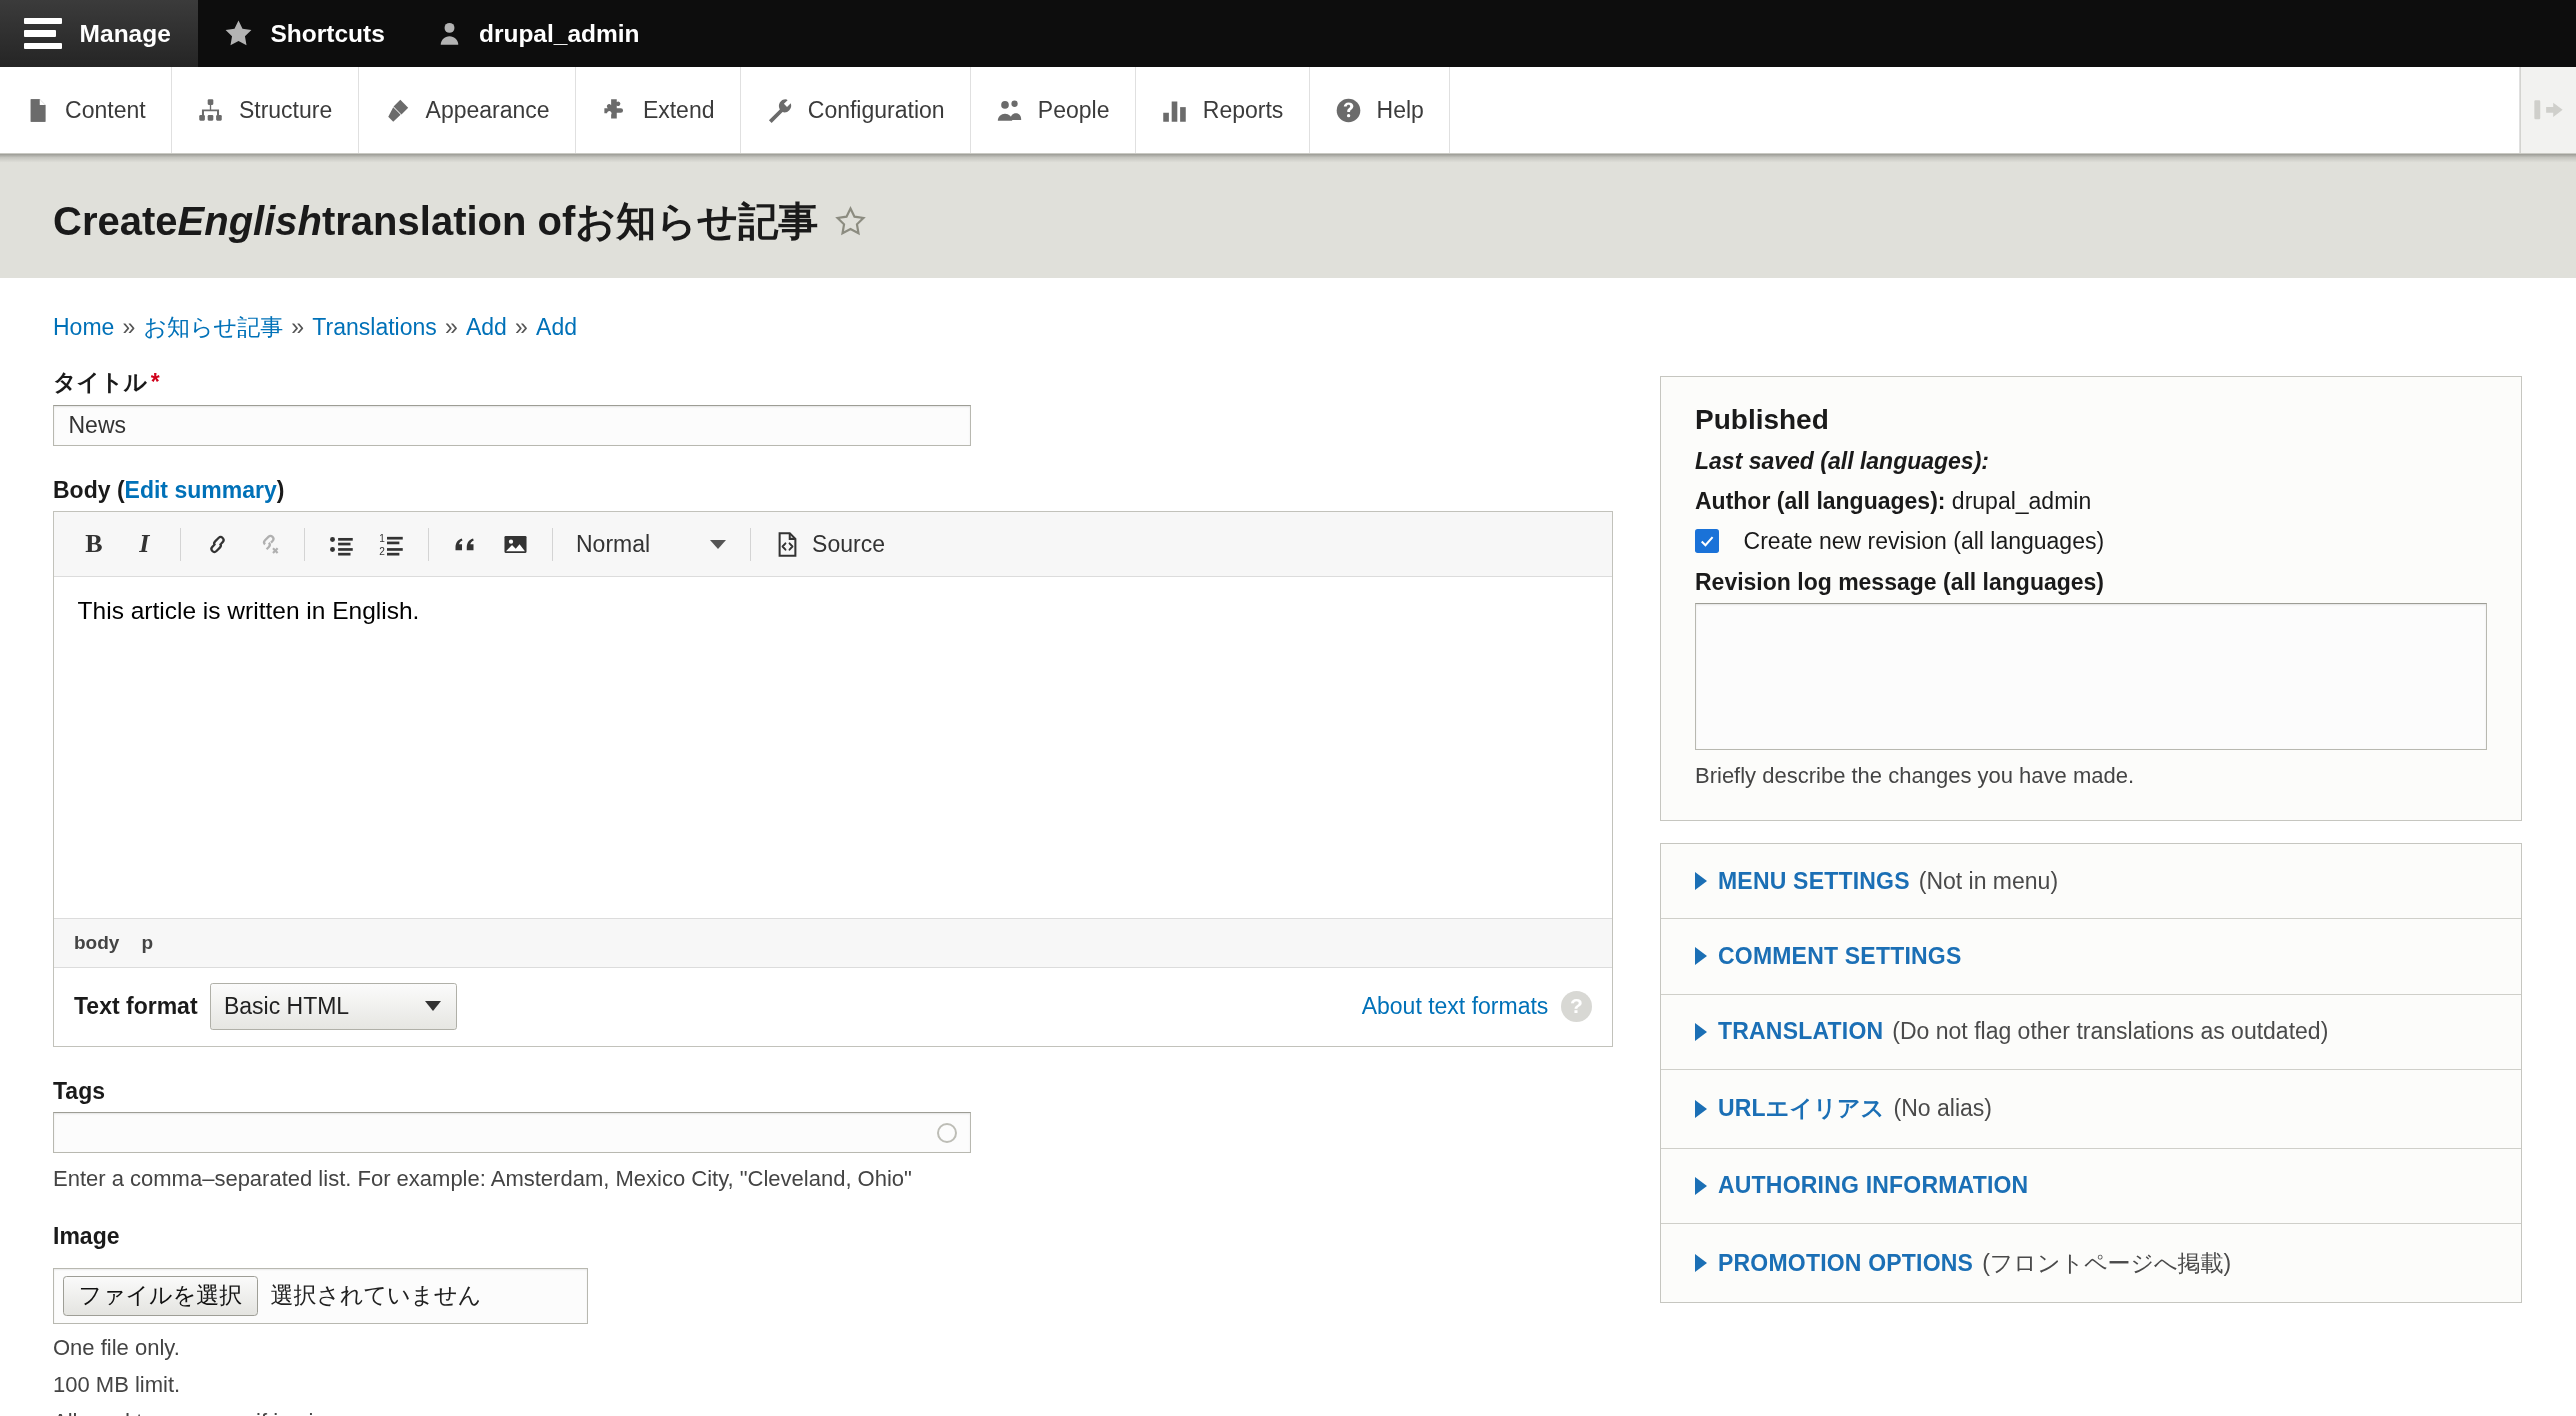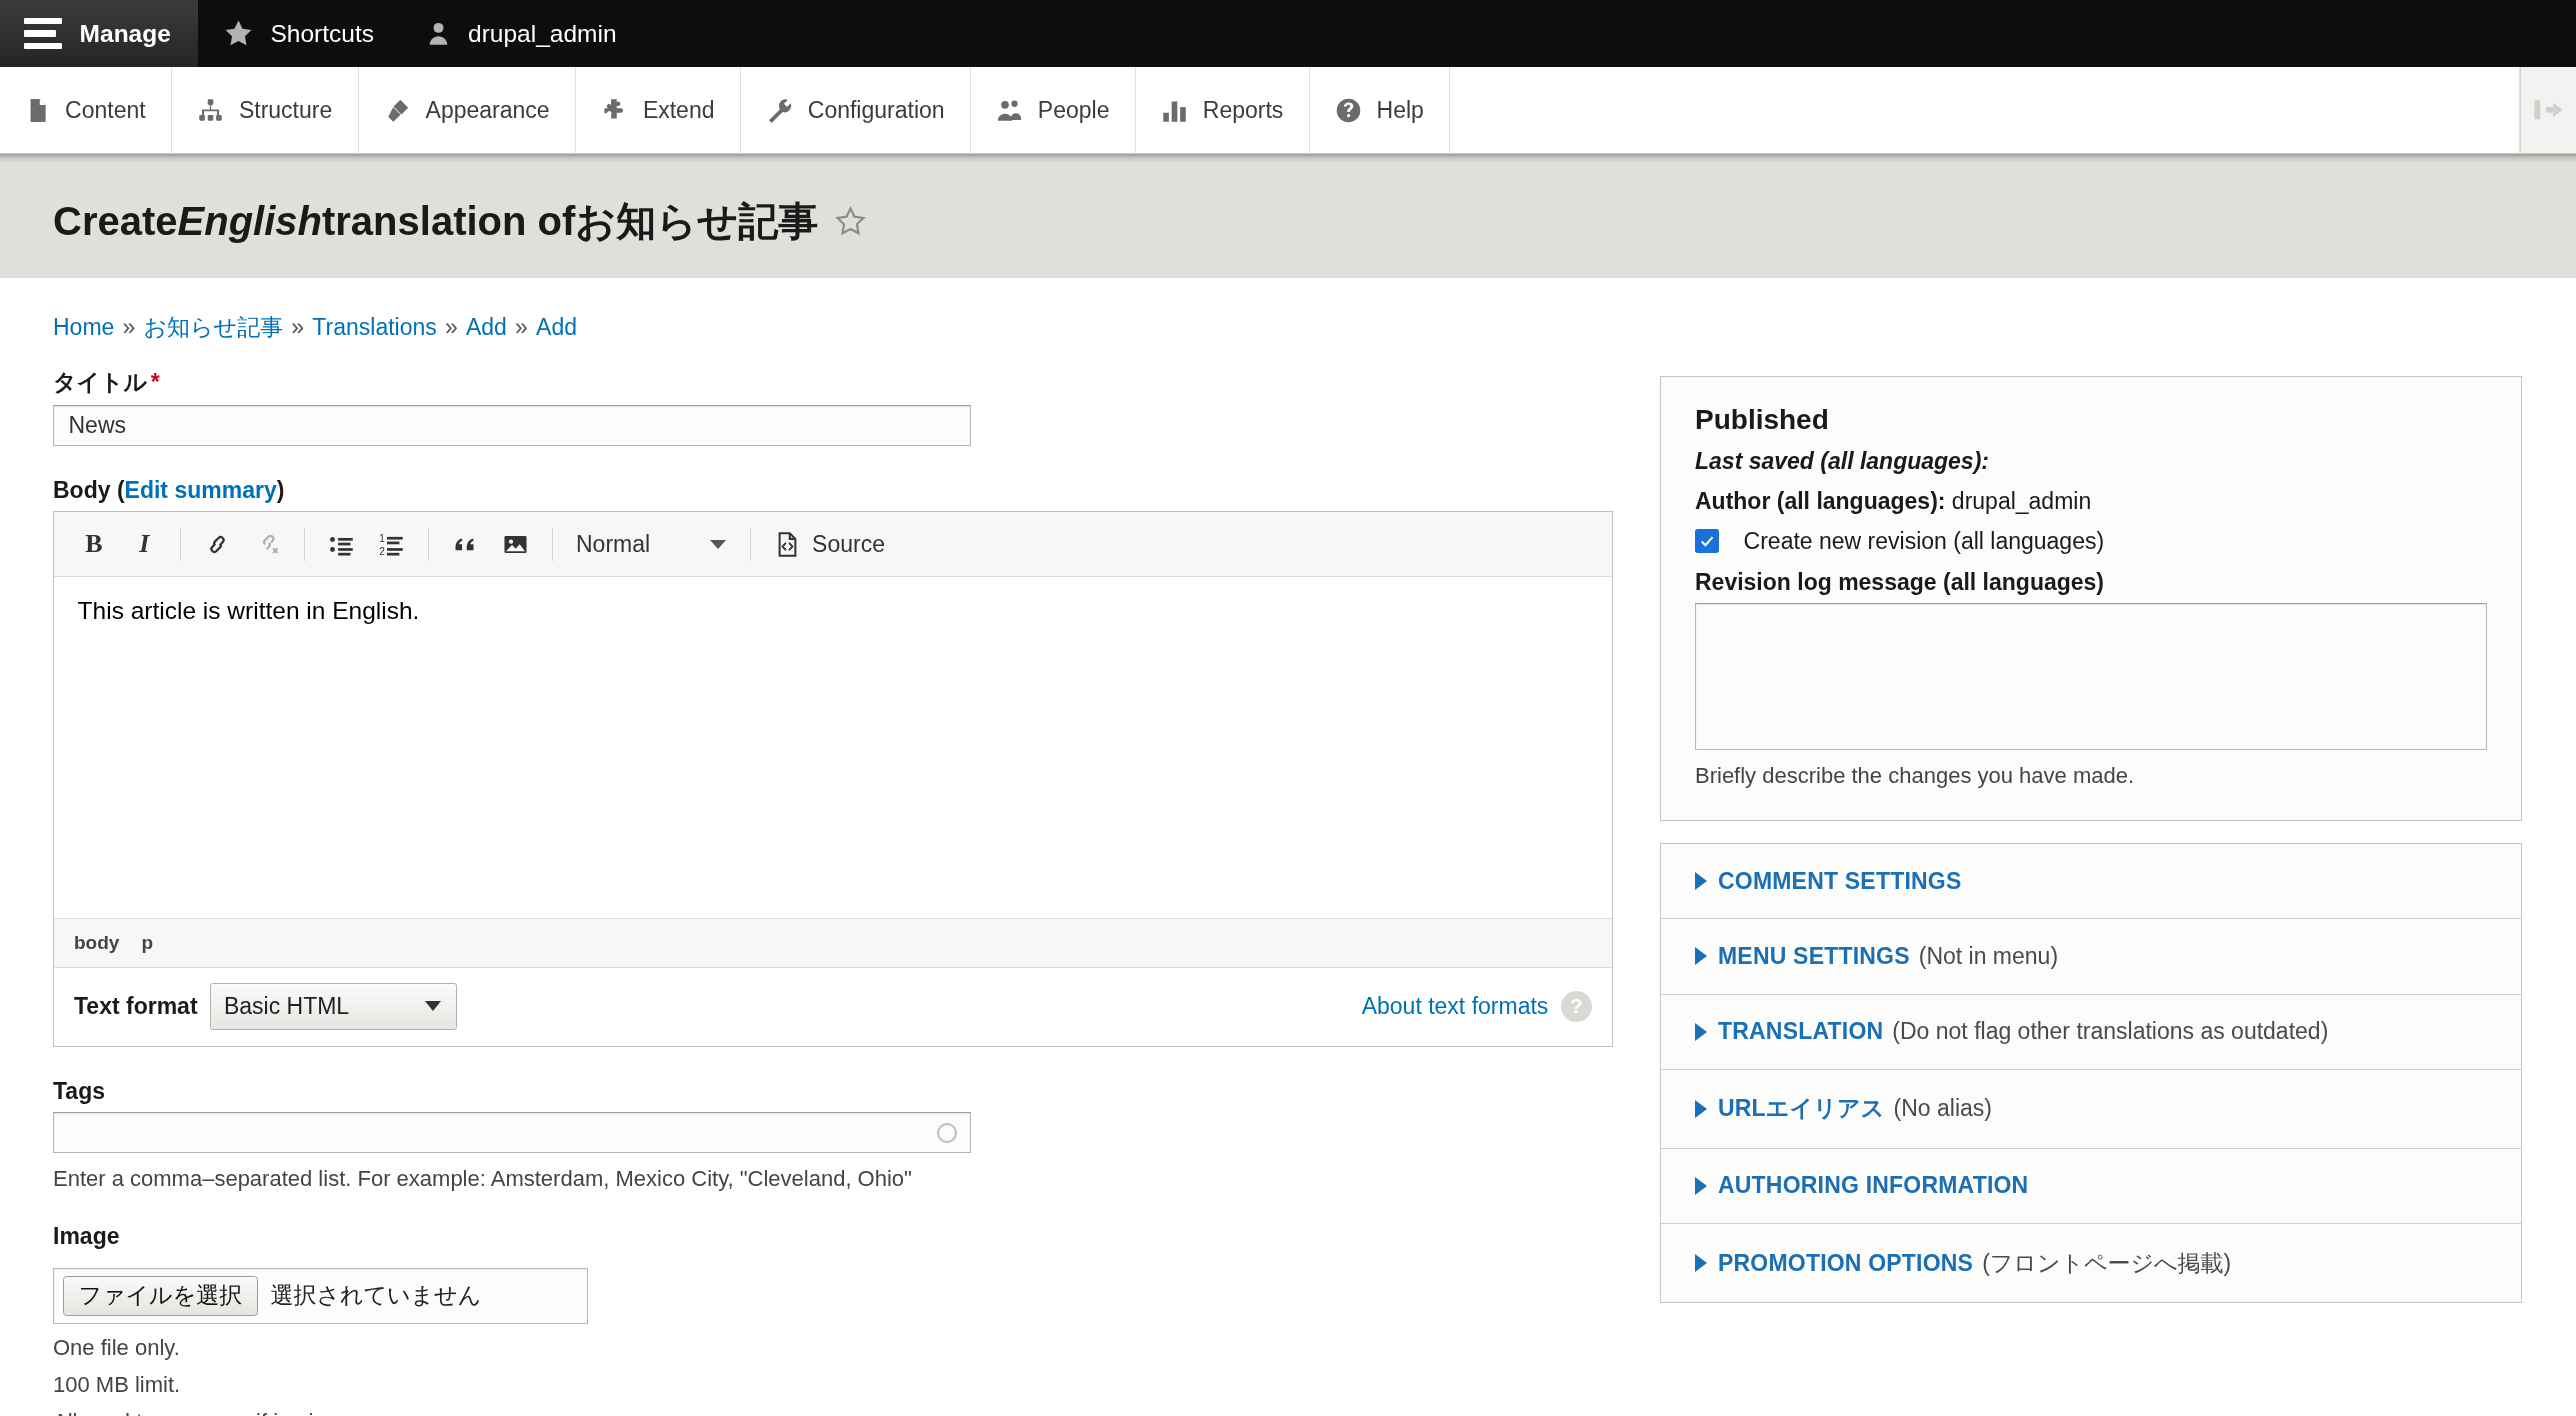--- a/index.html
+++ b/index.html
@@ -22,21 +22,21 @@
     background: linear-gradient(to bottom,#3b3b3b,#252525);
     display: flex; align-items: center; gap: 18px;
     padding: 0 27px 0 23.6px; color: #fff;
     font-weight: bold; font-size: 24.5px;
   }
   .hamburger { display: flex; flex-direction: column; gap: 6.3px; width: 38px; }
   .hamburger i { display: block; height: 6.3px; background: #fff; border-radius: 0.9px; }
   .hamburger i:nth-child(2) { width: 86%; }
   .tb-item {
     display: flex; align-items: center; gap: 16.3px;
-    padding: 0 25.4px; color: #fff; font-weight: normal; font-size: 24.5px;
+    padding: 0 25.4px; color: #fff; font-weight: bold; font-size: 24.5px;
     text-decoration: none;
   }
   .tb-star { width: 31px; height: 31px; fill: #b3b3b3; }
   .tb-user { width: 27px; height: 31px; fill: #b3b3b3; }
 
   
   .menu-bar {
     height: 87px; background: #fff;
     display: flex; align-items: stretch;
     border-bottom: 0.9px solid #c9c9c3;
@@ -514,27 +514,27 @@
         <span class="cb-label">Create new revision (all languages)</span>
       </div>
       <div class="panel-label">Revision log message (all languages)</div>
       <textarea class="log-area" style=""></textarea>
       <div class="panel-help">Briefly describe the changes you have made.</div>
     </div>
 
     <div class="accordion">
       <div class="acc-row">
         <span class="acc-tri"></span>
+        <span class="acc-title">MENU SETTINGS</span>
+        <span class="acc-summary">(Not in menu)</span>
+      </div>
+      <div class="acc-row">
+        <span class="acc-tri"></span>
         <span class="acc-title">COMMENT SETTINGS</span>
         <span class="acc-summary"></span>
-      </div>
-      <div class="acc-row">
-        <span class="acc-tri"></span>
-        <span class="acc-title">MENU SETTINGS</span>
-        <span class="acc-summary">(Not in menu)</span>
       </div>
       <div class="acc-row">
         <span class="acc-tri"></span>
         <span class="acc-title">TRANSLATION</span>
         <span class="acc-summary">(Do not flag other translations as outdated)</span>
       </div>
       <div class="acc-row">
         <span class="acc-tri"></span>
         <span class="acc-title">URLエイリアス</span>
         <span class="acc-summary">(No alias)</span>

